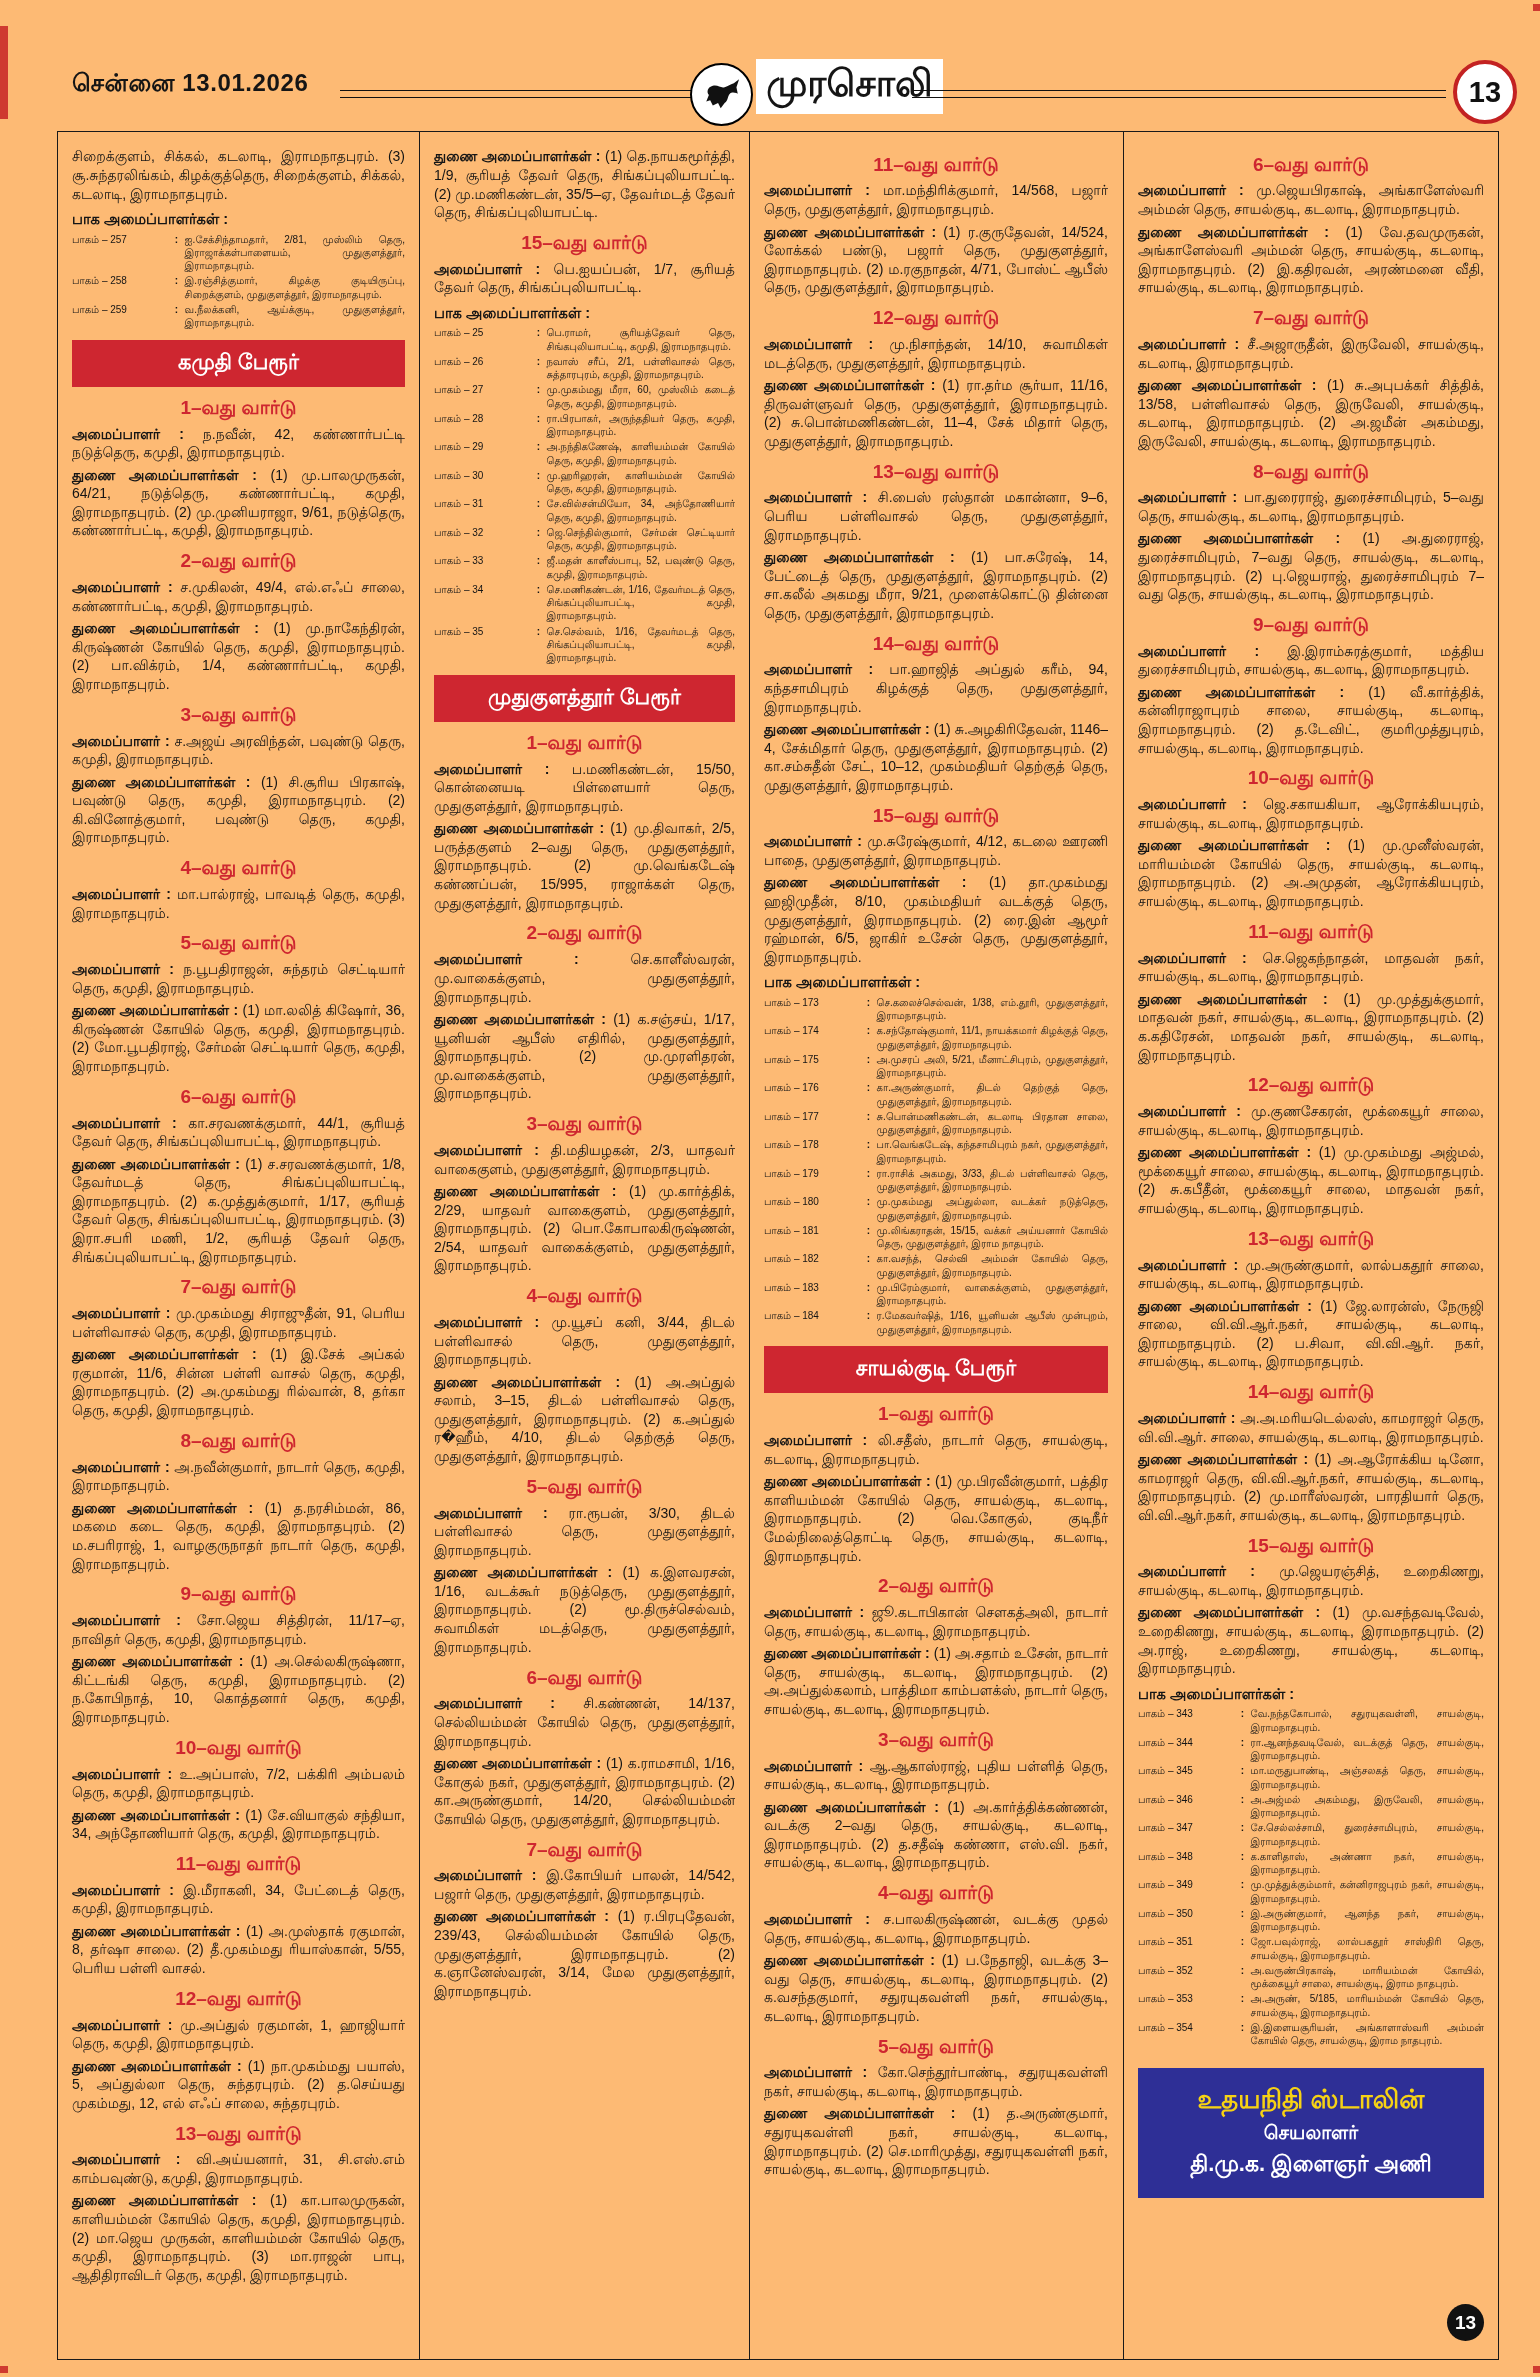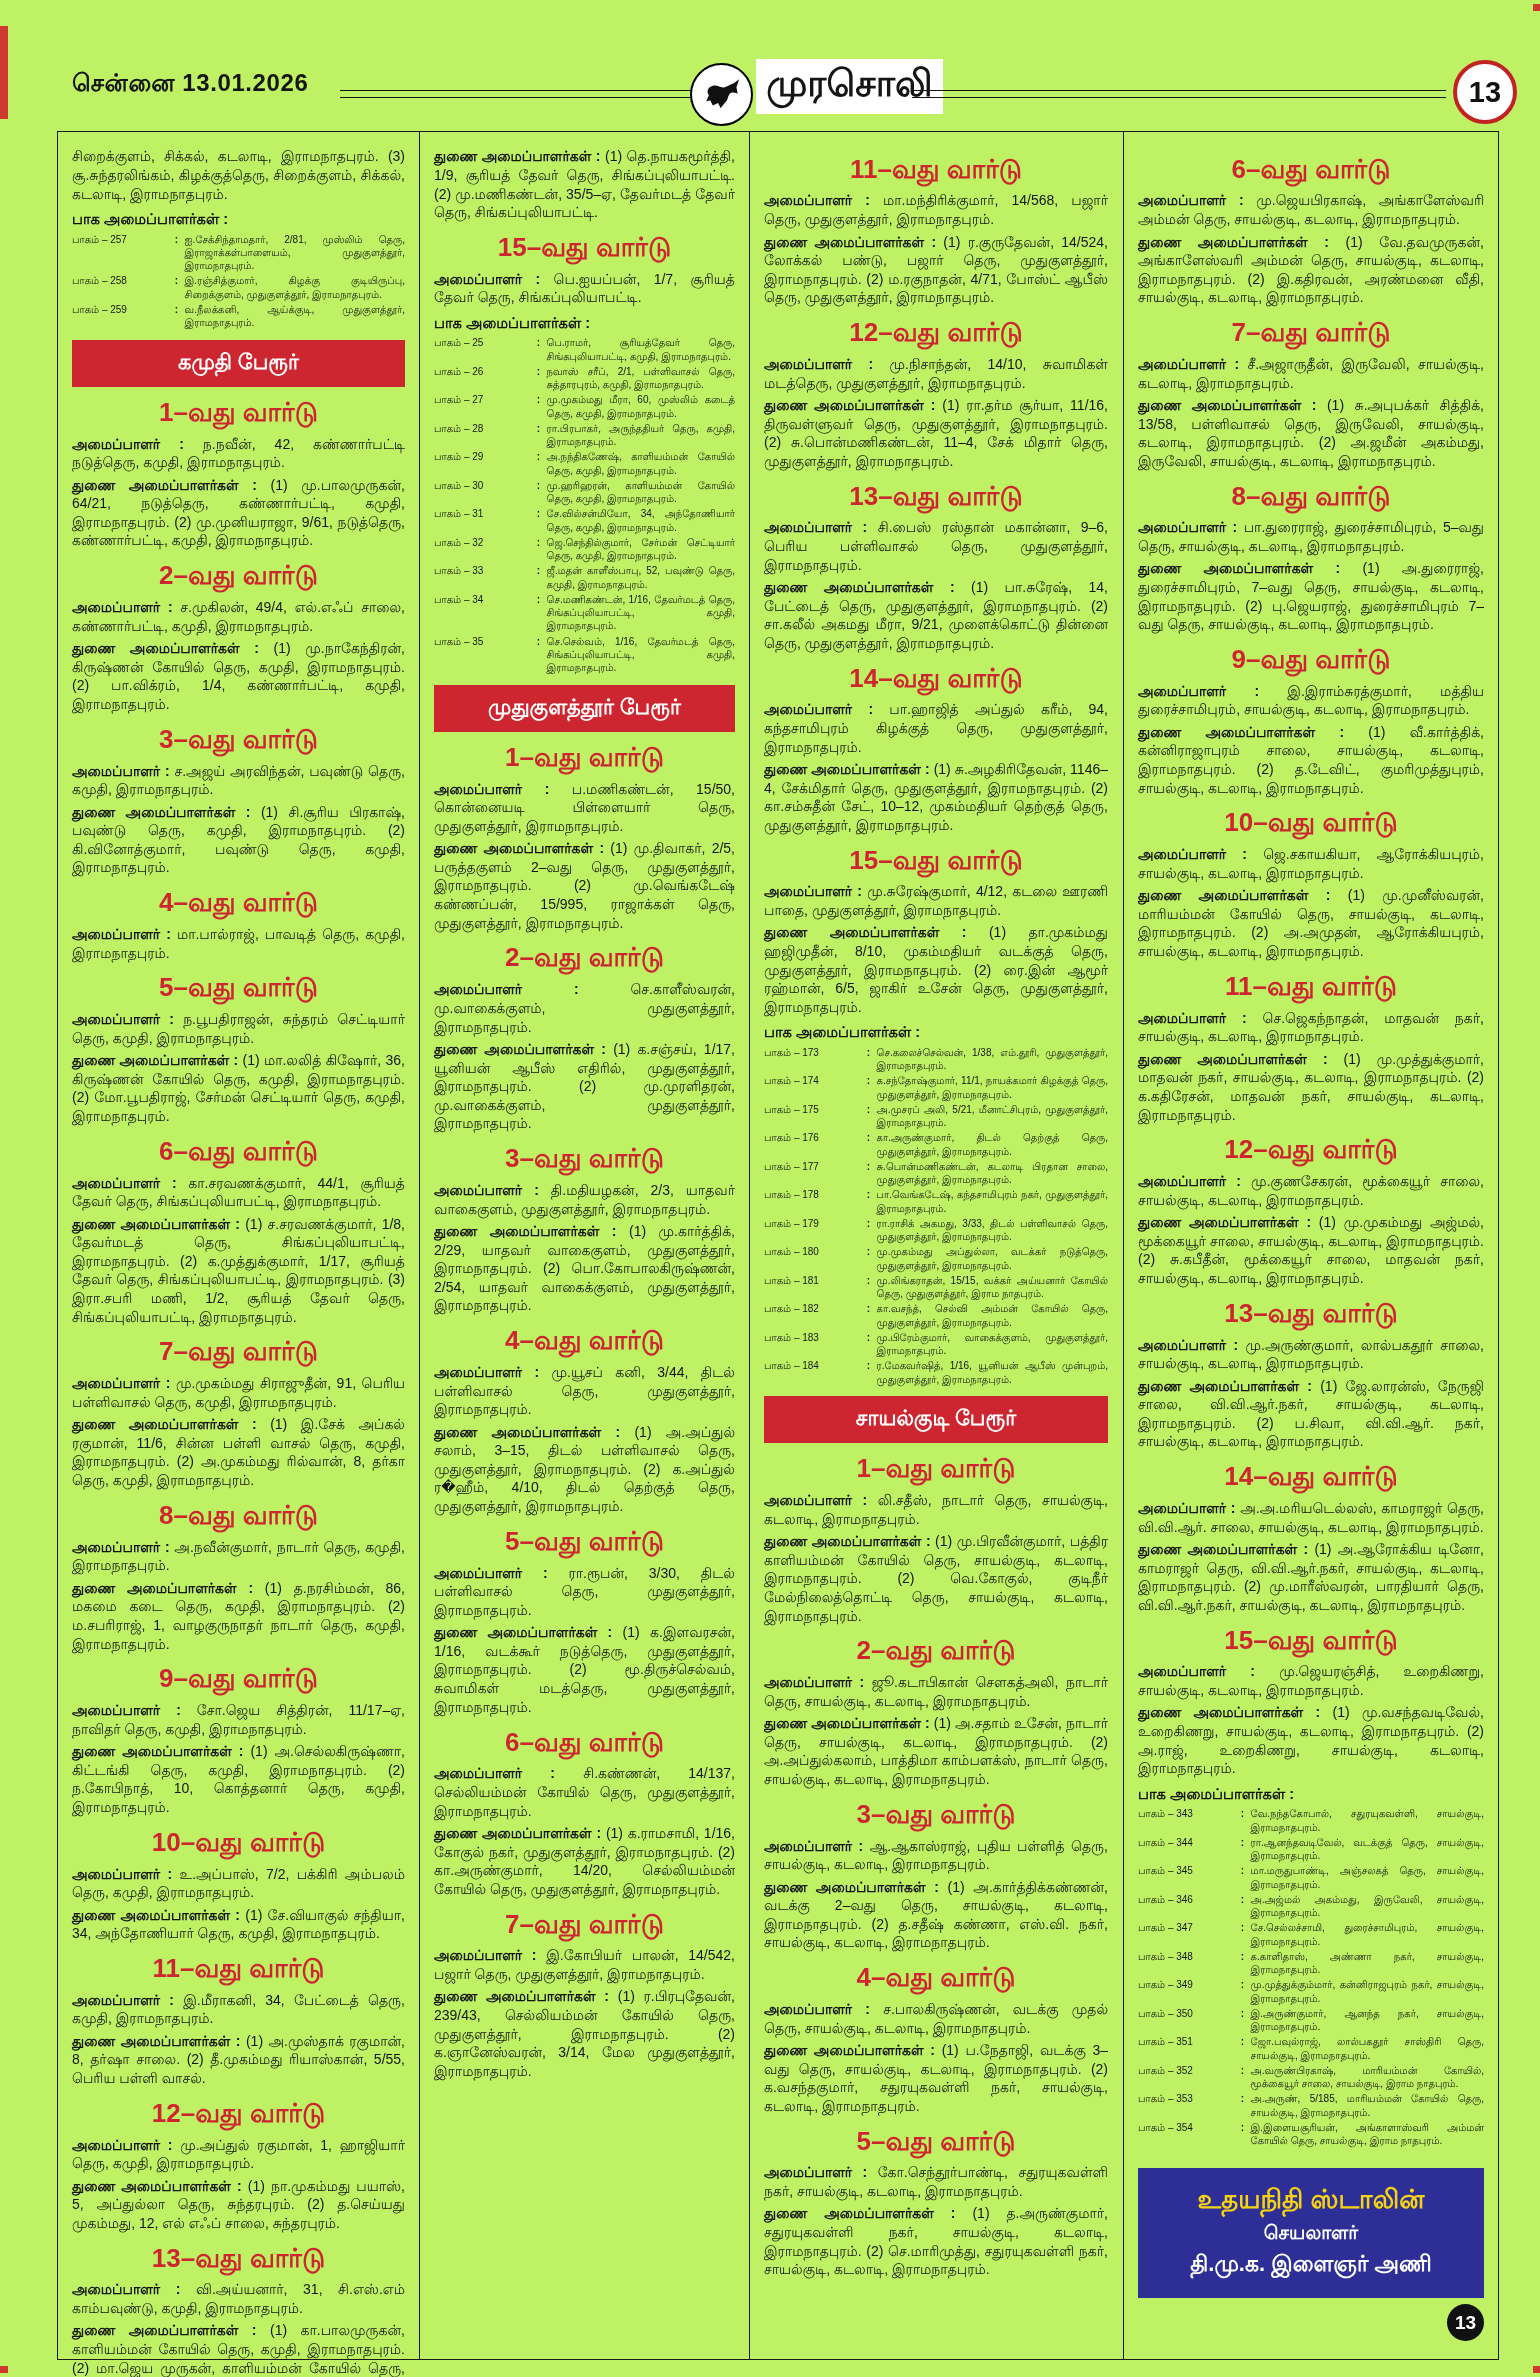--- a/index.html
+++ b/index.html
@@ -1,16 +1,16 @@
 <!DOCTYPE html>
 <html style="font-size:10.2px"><head>
 <meta charset="utf-8">
 <style>
   html,body{margin:0;padding:0;background:#888;}
-  .page{position:relative;width:1541px;height:2377px;background:#bef264;
+  .page{position:relative;width:1541px;height:2377px;background:#fdba74;
         font-family:"Liberation Sans","DejaVu Sans",sans-serif;color:#151515;overflow:hidden;text-decoration:underline;}
   .mark{position:absolute;background:#cf3a30;}
   
   .hdr-date{position:absolute;left:72px;top:69px;font-size:24px;font-weight:700;letter-spacing:0.6px;}
   .rule{position:absolute;height:5.7px;border-top:1.9px solid #111;border-bottom:1.9px solid #111;}
   .logo-circ{position:absolute;left:690px;top:63px;width:59px;height:59px;border:2.6px solid #000;
              border-radius:50%;background:#fff;display:flex;align-items:center;justify-content:center;}
   .masthead{position:absolute;left:756px;top:59px;background:#fff;padding:3.8px 10.2px;
             font-size:37px;font-weight:700;}
   .pgcirc-top{position:absolute;left:1453px;top:60px;width:56px;height:56px;background:#fff;
@@ -18,21 +18,21 @@
               font-size:29px;font-weight:700;color:#111;}
   .pgcirc-bot{position:absolute;left:1447px;top:2304px;width:37px;height:37px;background:#111;color:#fff;
               border-radius:50%;display:flex;align-items:center;justify-content:center;font-size:19px;font-weight:700;}
   
   .content{position:absolute;left:57px;top:131px;width:1440px;height:2227px;border:1.9px solid #1a1a1a;}
   .vdiv{position:absolute;top:0;bottom:0;width:1.3px;background:#1a1a1a;}
   .col{position:absolute;top:0;bottom:0;padding:11.5px 14px;box-sizing:border-box;}
   
   .body-p{font-size:14px;line-height:1.33;text-align:justify;margin:3.8px 0;}
   .body-p b{font-weight:700;}
-  .ward{color:#ce2630;font-weight:700;font-size:26px;text-align:center;margin:10.2px 0 3.8px;}
+  .ward{color:#ce2630;font-weight:700;font-size:19px;text-align:center;margin:10.2px 0 3.8px;}
   .banner{background:#ce2630;color:#fff;font-weight:700;font-size:21px;text-align:center;
           padding:10px 0;margin:10.2px 0 5.1px;}
   .sechead{font-weight:700;font-size:14.7px;text-align:left;margin:7.7px 0 3.8px;}
   .pagam{display:flex;font-size:10px;line-height:1.33;margin:1.9px 0;}
   .pagam .pno{flex:0 0 96px;}
   .pagam .pc{flex:0 0 16.6px;font-weight:700;text-align:center;}
   .pagam .pt{flex:1;text-align:justify;}
   .leaderbox{background:#2e2f96;text-align:center;padding:16.6px 7.7px 19px;margin-top:20.4px;}
   .lb-title{color:#f6d214;font-size:26px;font-weight:800;line-height:1.2;}
   .lb-sub{color:#fff;font-size:19px;font-weight:700;margin-top:6.4px;}

